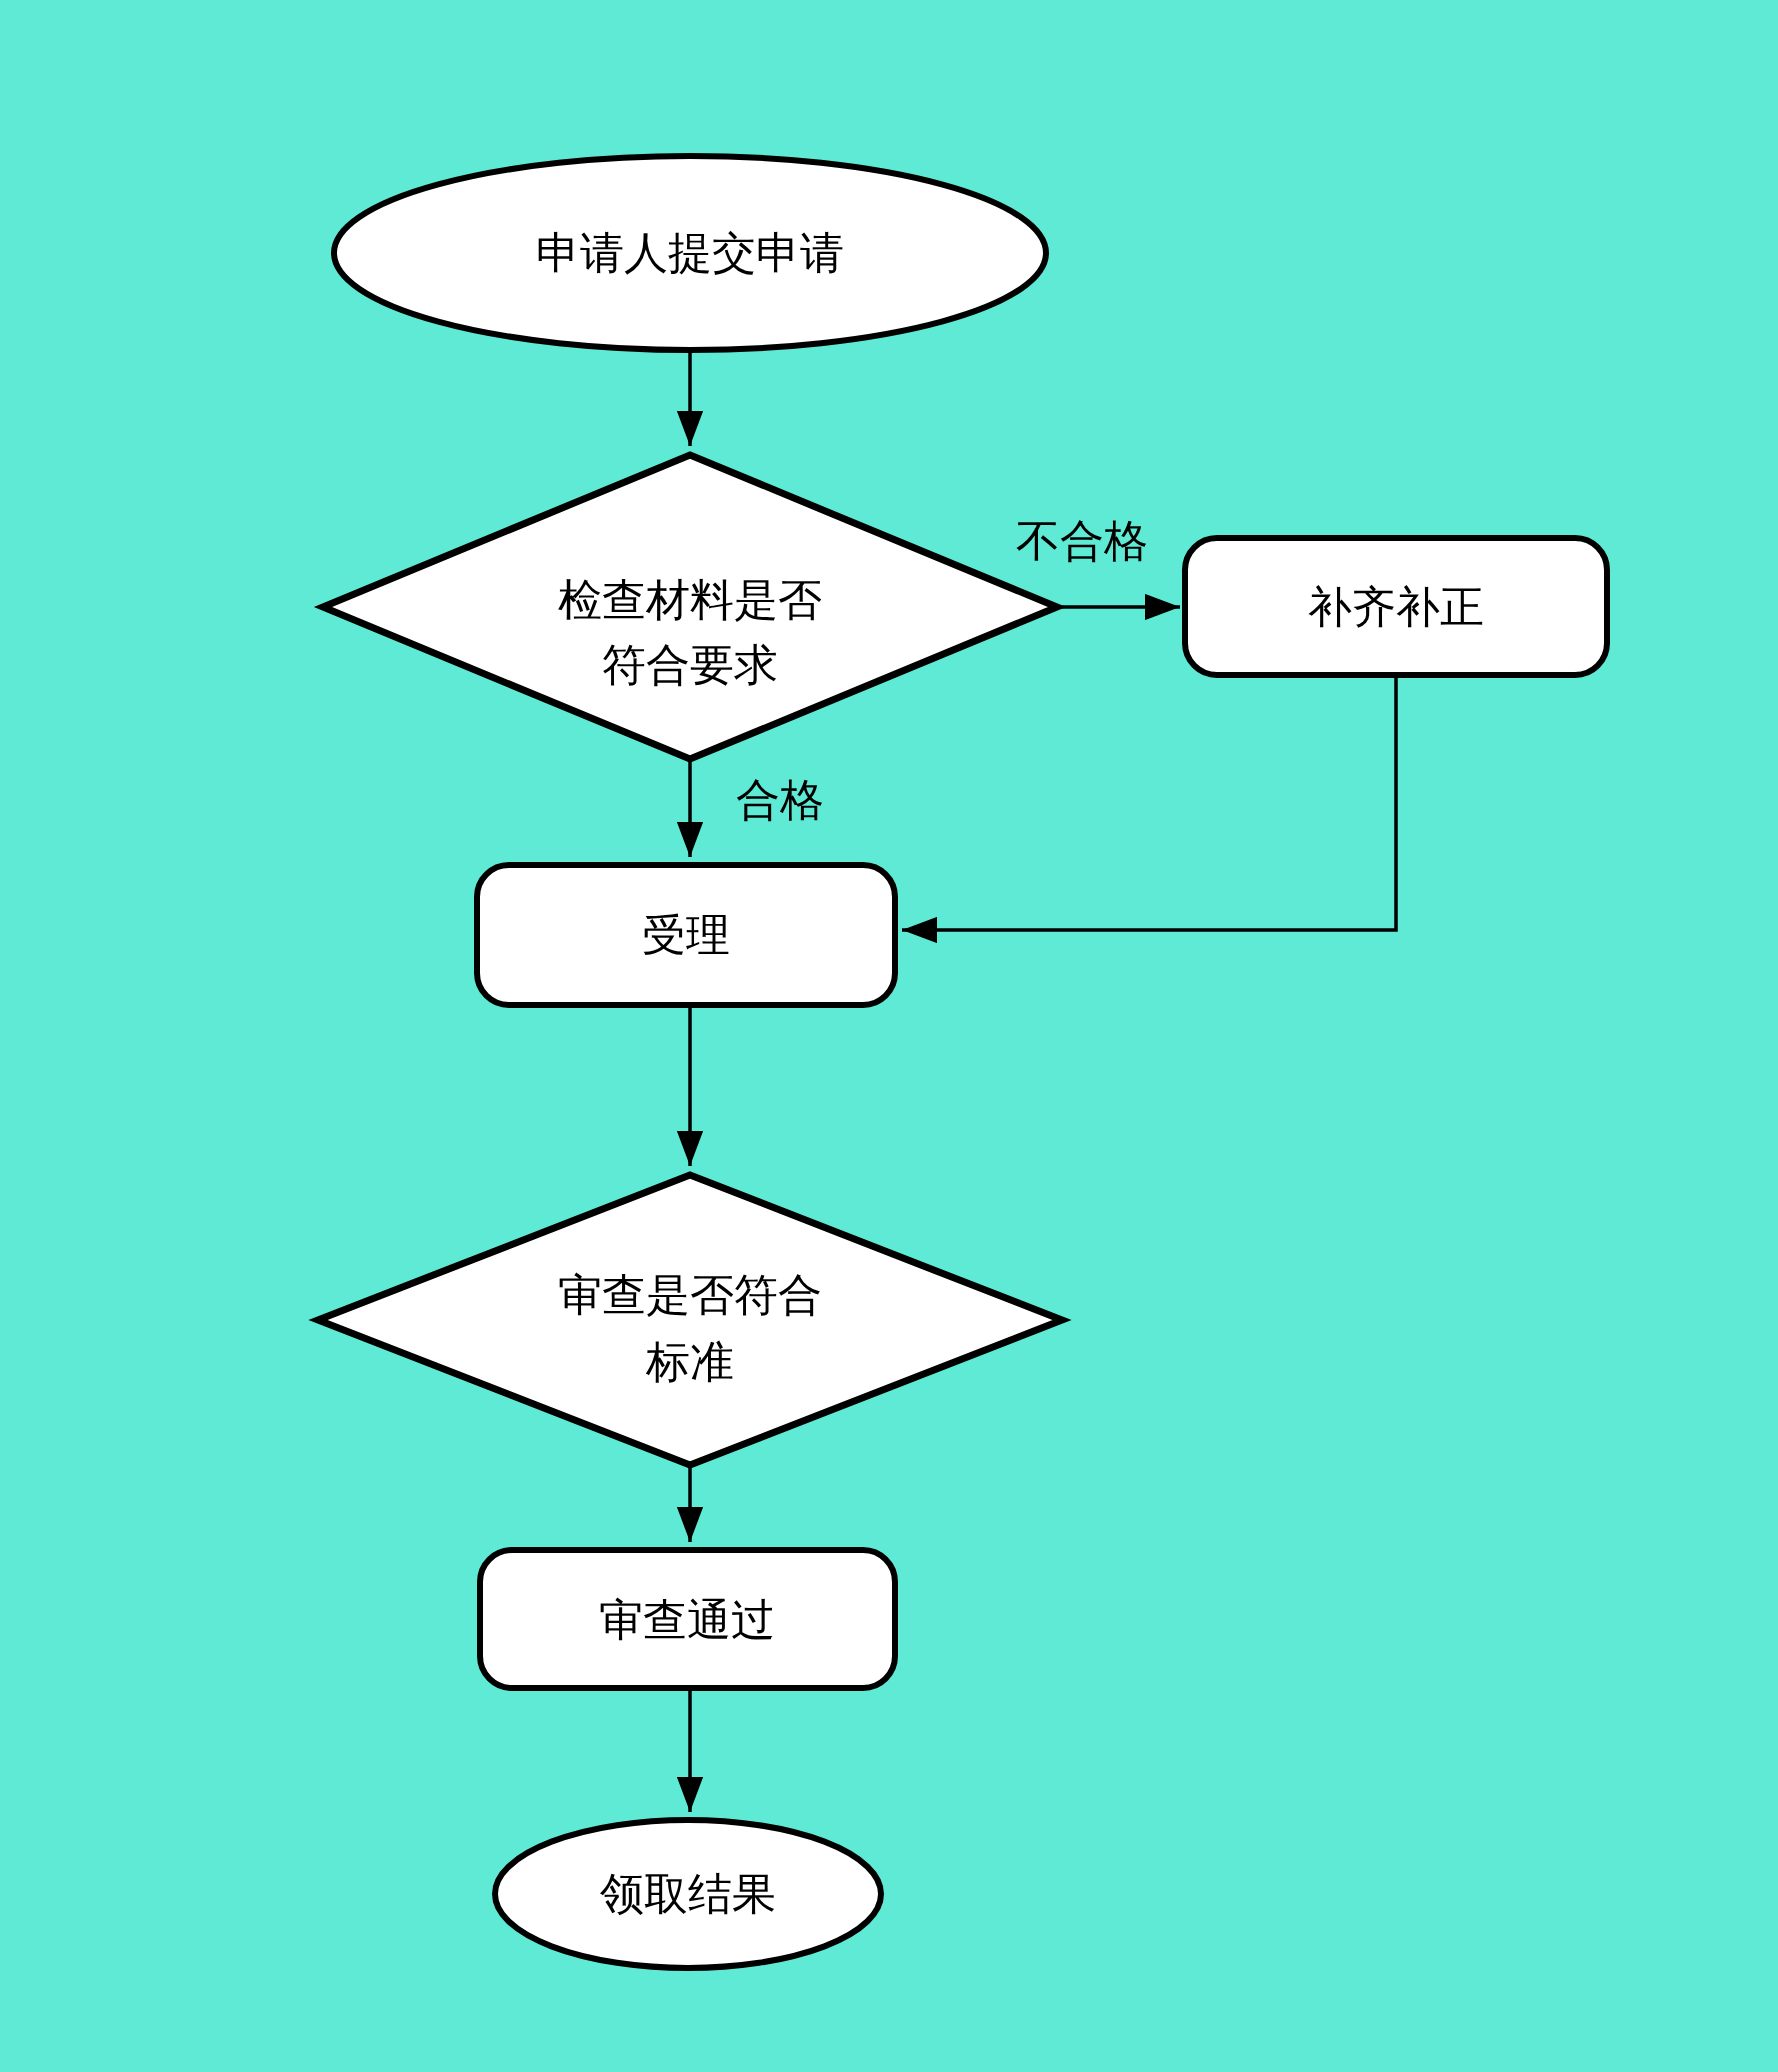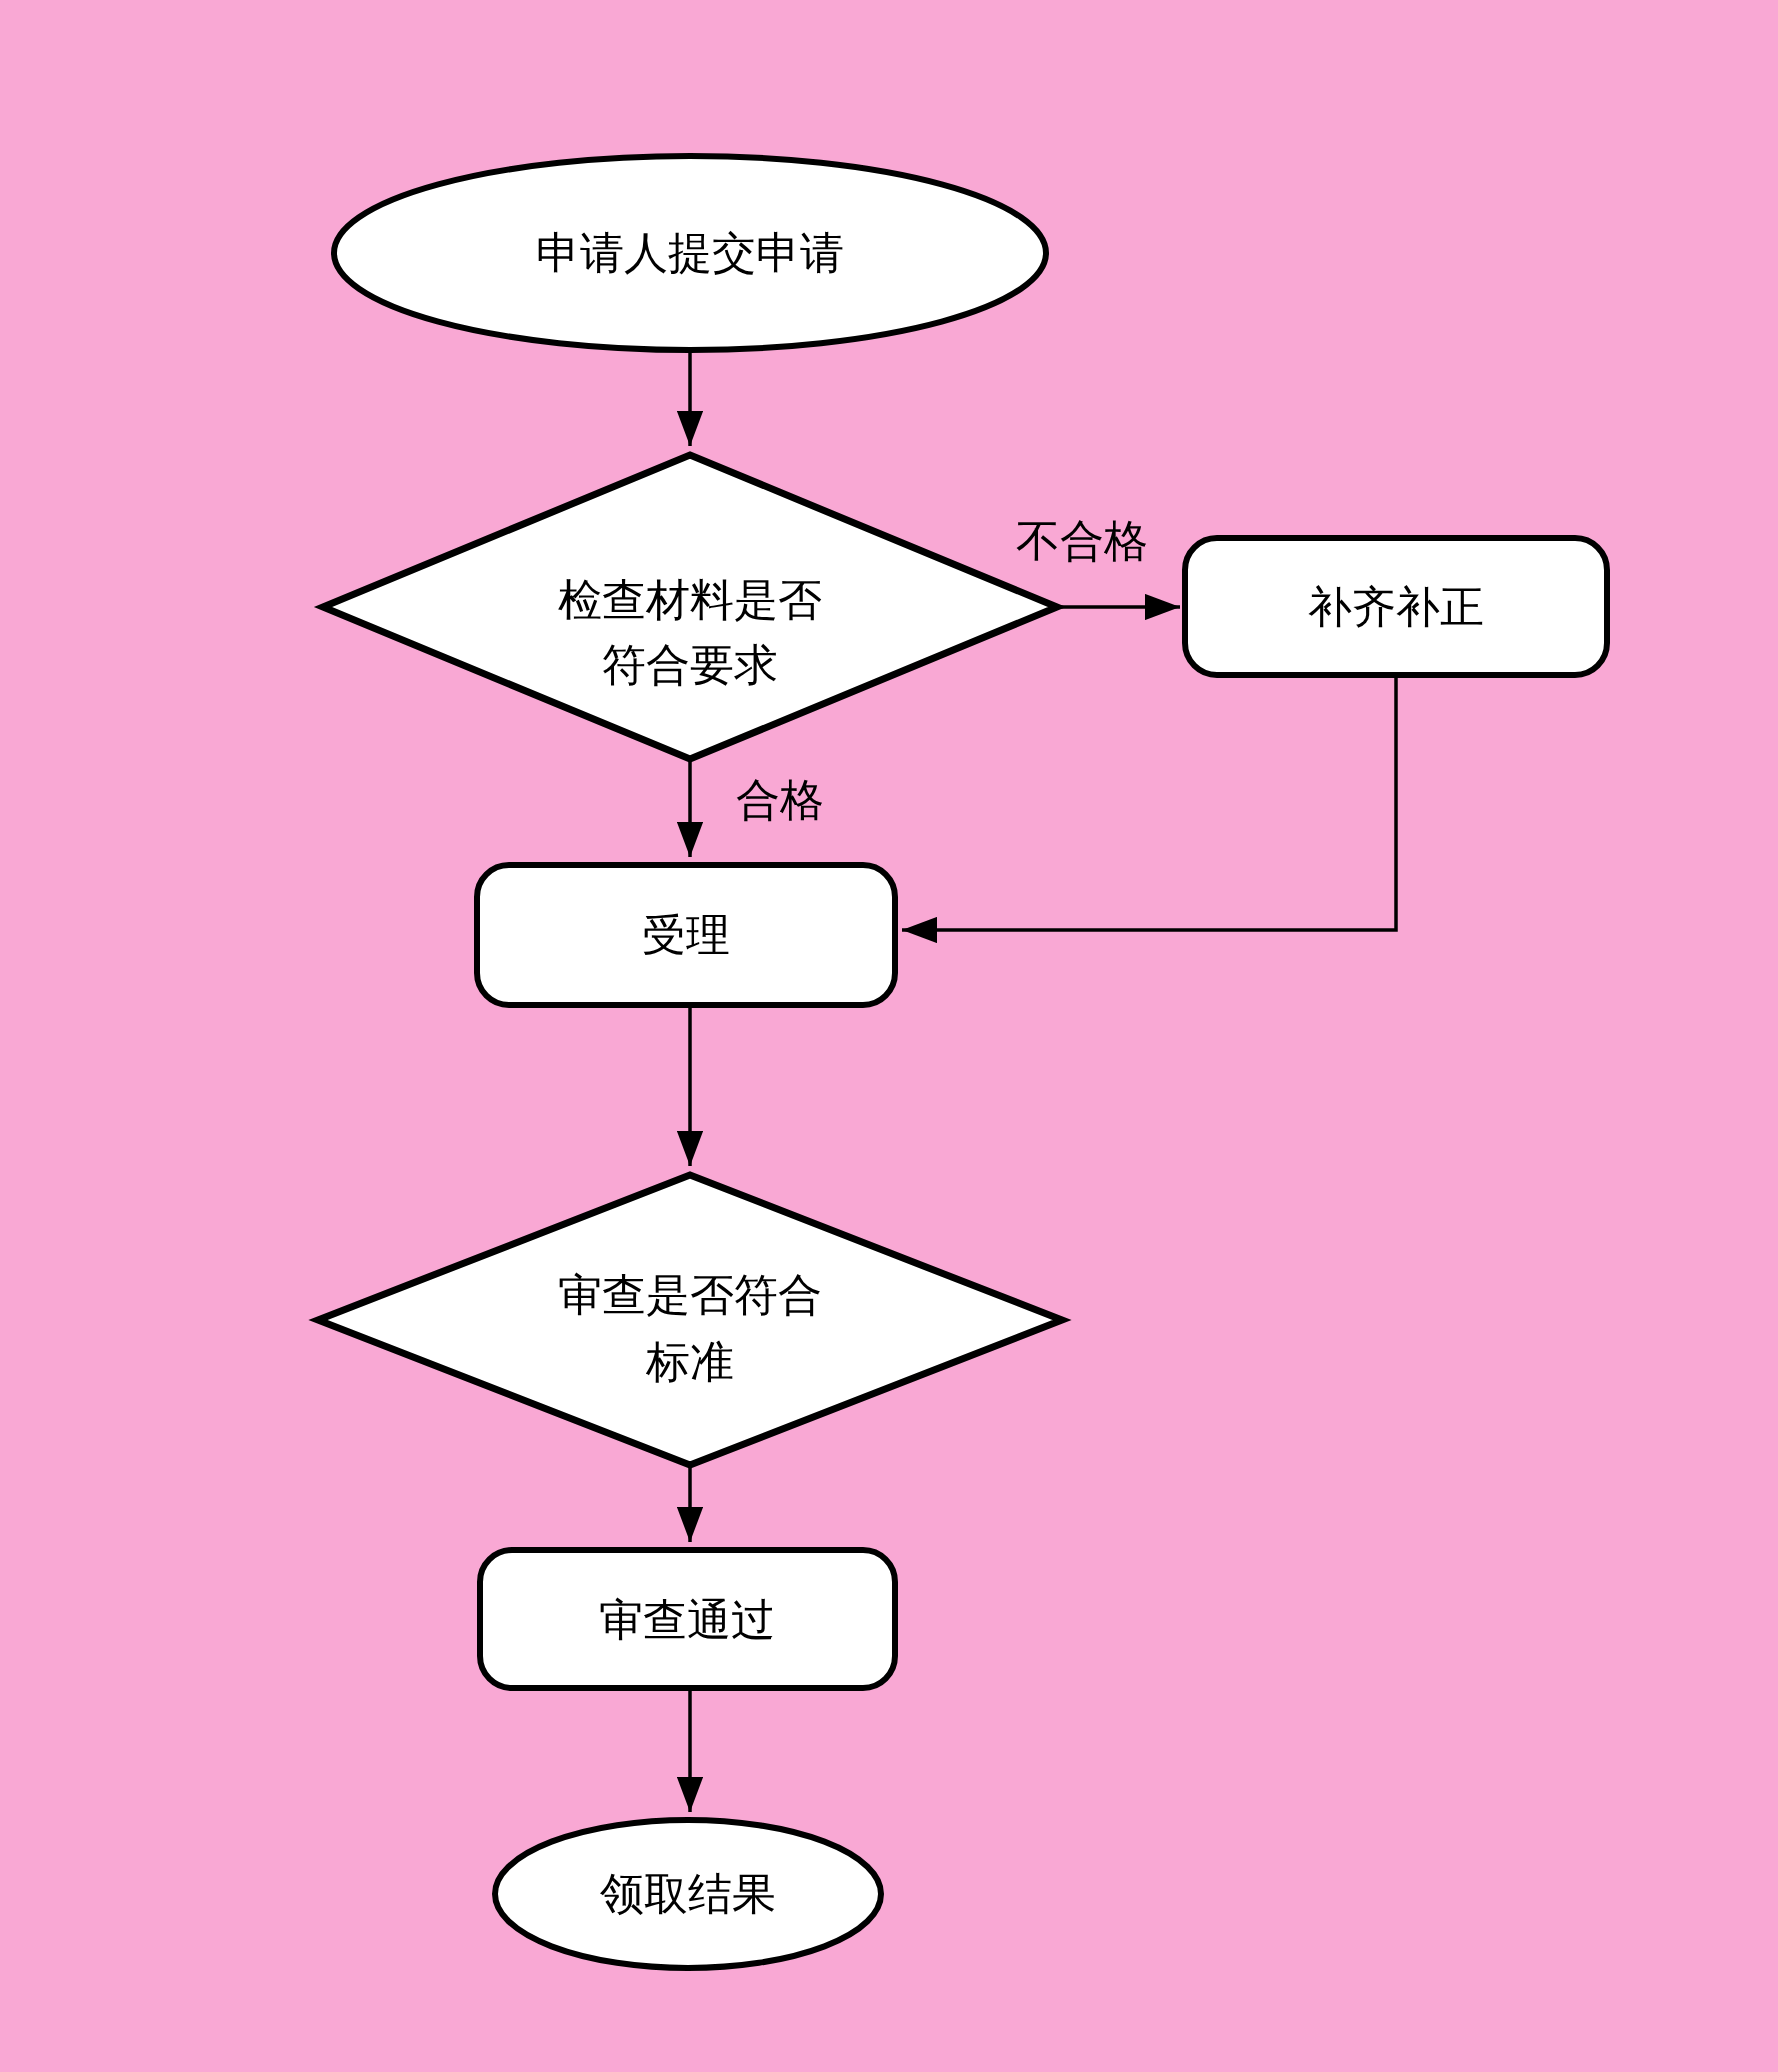--- a/index.html
+++ b/index.html
@@ -6,21 +6,21 @@
     margin: 0;
     padding: 0;
     background: #ffffff;
     width: 1778px;
     height: 2072px;
     overflow: hidden;
   }
   .flow-wrap {
     width: 1778px;
     height: 2072px;
-    background: #f9a8d4;
+    background: #5eead4;
   }
   svg text {
     font-family: "Liberation Serif", "DejaVu Serif", serif;
     font-size: 44px;
     fill: #000000;
     text-anchor: middle;
   }
   .shape {
     fill: #ffffff;
     stroke: #000000;

